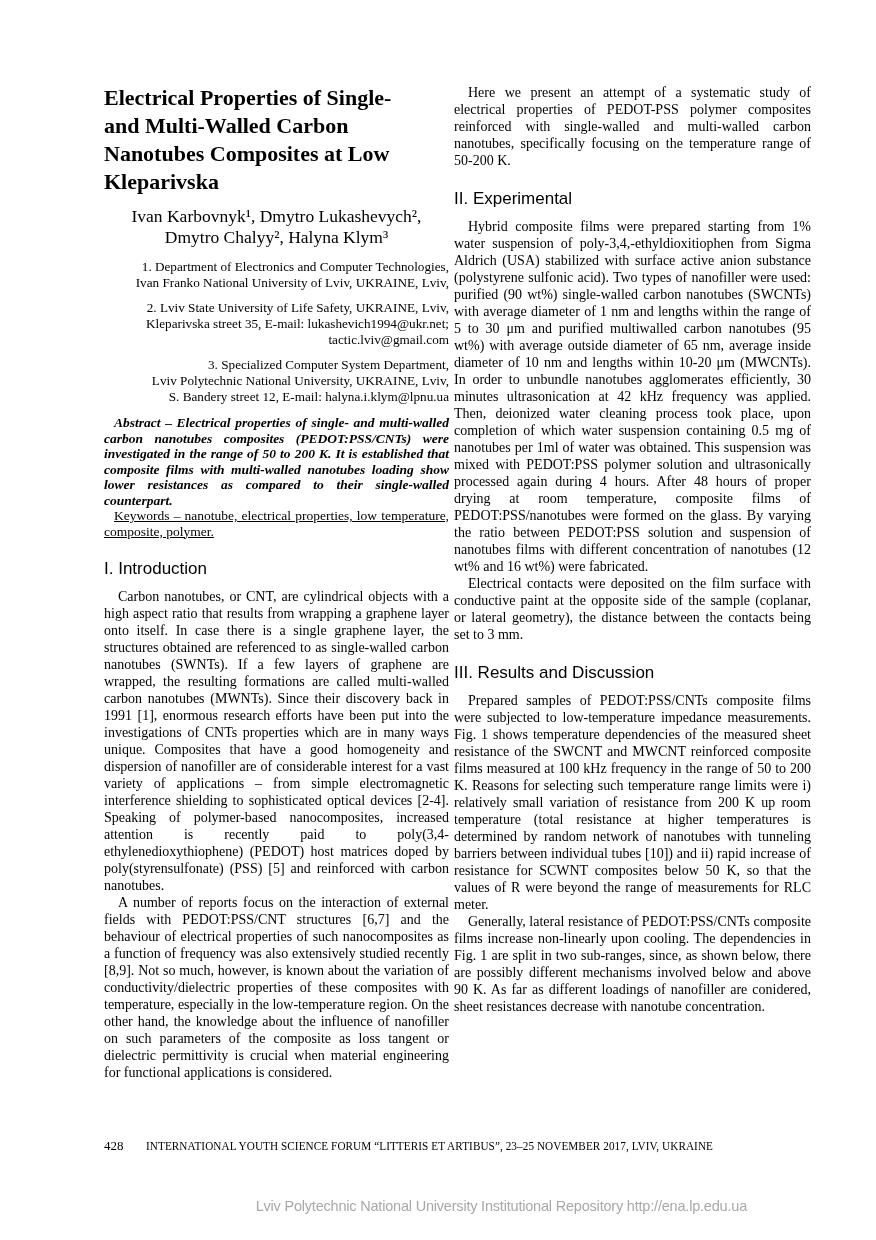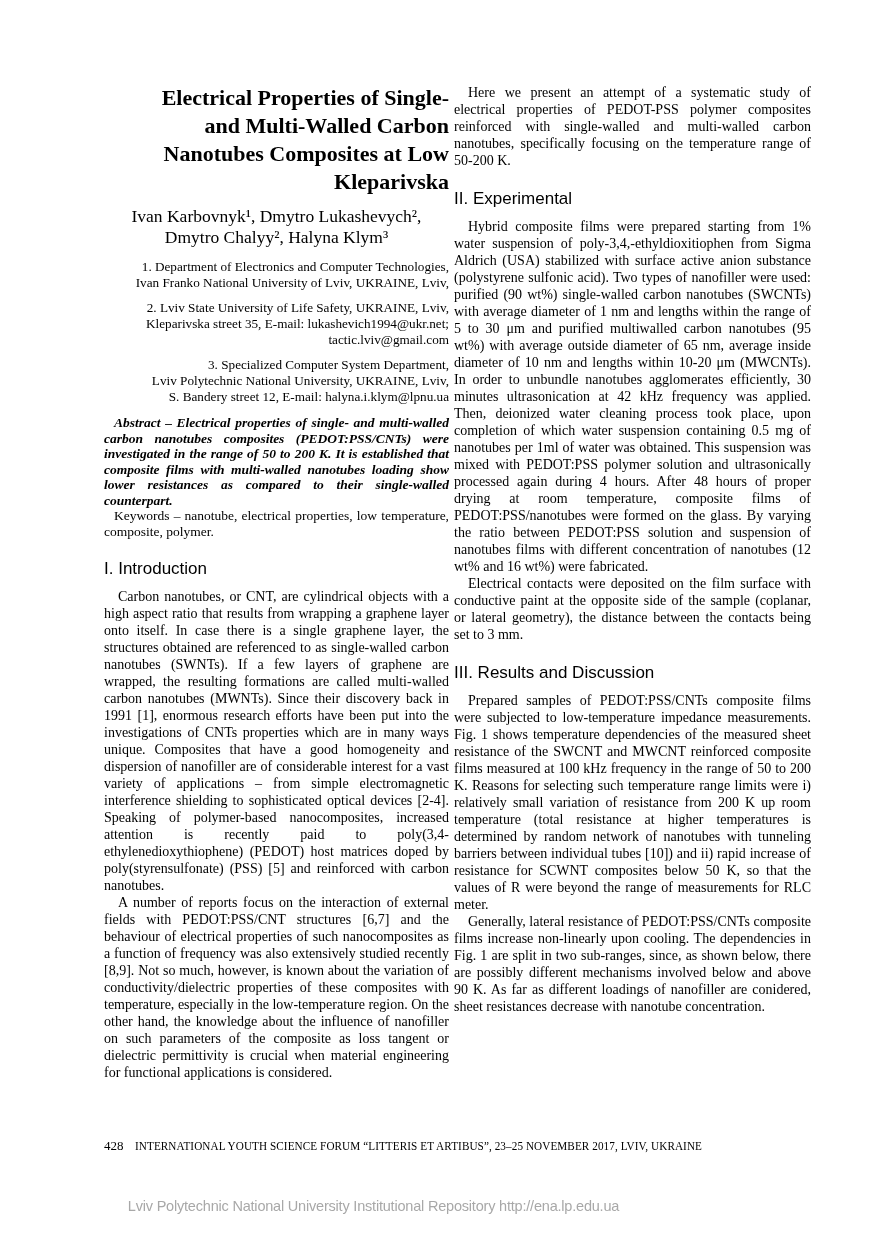--- a/index.html
+++ b/index.html
@@ -14,21 +14,21 @@
   }
   .col { position: absolute; top: 84px; }
   .col-left  { left: 104px; width: 345px; }
   .col-right { left: 454px; width: 357px; }
 
   .title {
     margin: 0 0 10px 0;
     font-size: 22px;
     line-height: 28px;
     font-weight: bold;
-    text-align: right;
+    text-align: left;
   }
   .title div { white-space: nowrap; }
 
   .authors {
     margin: 0 0 11px 0;
     font-size: 17.5px;
     line-height: 21px;
     text-align: center;
   }
   .authors div { white-space: nowrap; }
@@ -49,20 +49,21 @@
     font-style: italic;
     text-align: justify;
     text-indent: 10px;
   }
   .keywords {
     margin: 0;
     font-size: 13.5px;
     line-height: 15.5px;
     text-align: justify;
     text-indent: 10px;
+    text-decoration: underline;
   }
 
   .section-heading {
     margin: 19px 0 9px 0;
     font-family: "Liberation Sans", sans-serif;
     font-size: 17px;
     font-weight: 400;
     line-height: 21px;
     text-align: left;
   }
@@ -77,34 +78,34 @@
 
   .footer {
     position: absolute;
     left: 104px;
     top: 1138px;
     width: 713px;
     font-size: 13px;
     line-height: 15px;
     white-space: nowrap;
   }
-  .footer .page-num { display: inline-block; margin-right: 11px; text-align: right; }
+  .footer .page-num { display: inline-block; margin-right: 22px; text-align: right; }
   .footer .conf {
     display: inline-block;
     transform: scaleX(0.86);
     transform-origin: left center;
     letter-spacing: 0.1px;
   }
 
   .repo {
     position: absolute;
     left: 0;
     top: 1198px;
     width: 747px;
-    text-align: center;
+    text-align: right;
     font-family: "Liberation Sans", sans-serif;
     font-size: 14.5px;
     letter-spacing: -0.2px;
     color: #a8a8a8;
   }
 </style>
 </head>
 <body>
 
 <div class="page">

